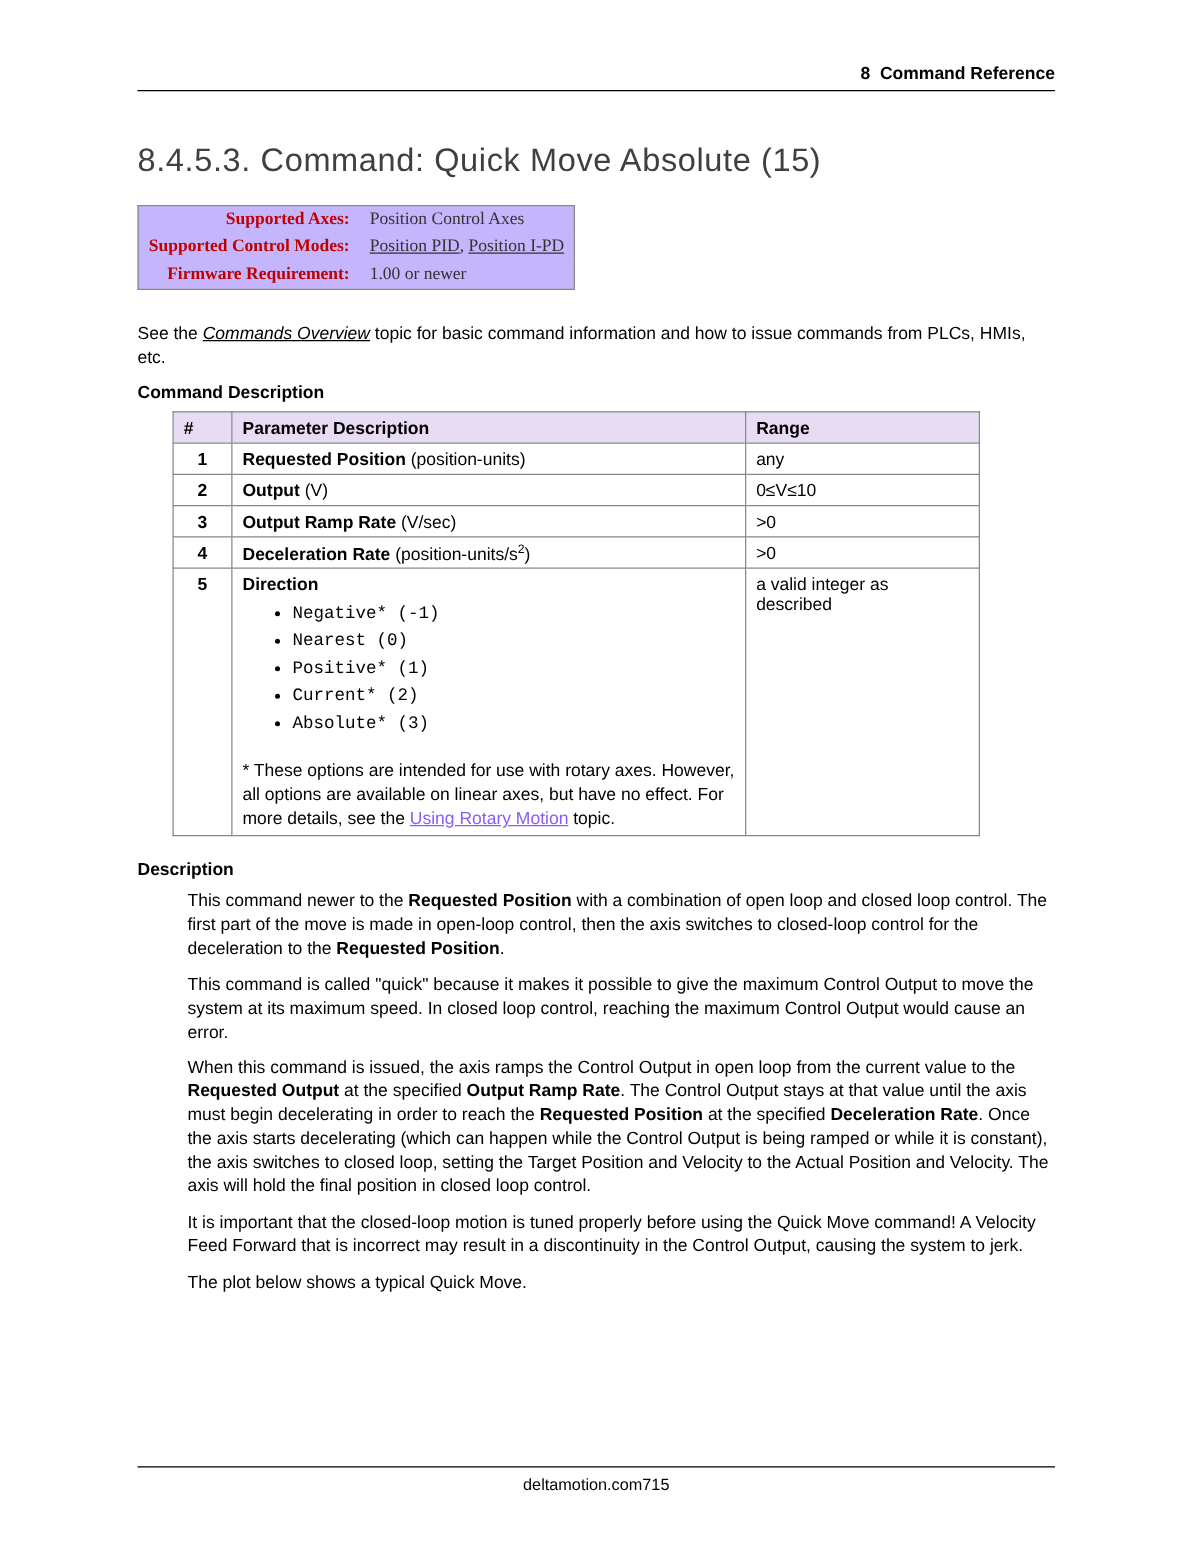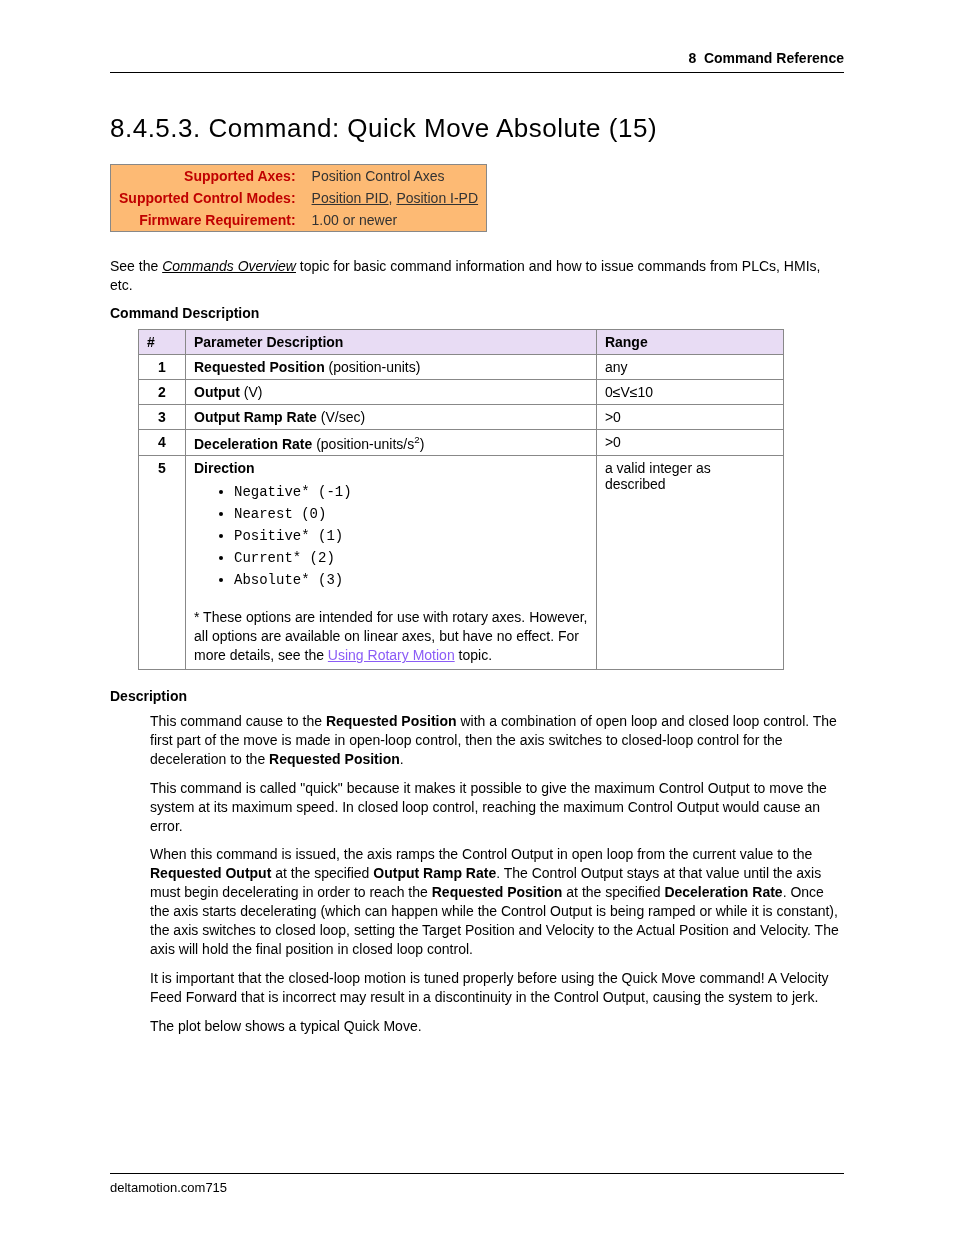--- a/index.html
+++ b/index.html
@@ -22,29 +22,30 @@
     border-bottom: 1.5px solid #000;
     padding-bottom: 6px;
     text-align: right;
     font-weight: bold;
     font-size: 14px;
     margin-bottom: 40px;
   }
   .section-title {
     font-size: 26px;
     font-weight: normal;
-    color: #000000;
+    color: #404040;
     margin-bottom: 20px;
     letter-spacing: 0.5px;
   }
   .info-table {
     border-collapse: collapse;
     margin-bottom: 25px;
-    background: #fdba74;
+    background: #c4b5fd;
     border: 1px solid #888;
+    font-family: Liberation Serif, serif;
   }
   .info-table td {
     padding: 3px 8px;
     font-size: 14px;
     vertical-align: top;
   }
   .info-table td.label {
     font-weight: bold;
     color: #c00000;
     text-align: right;
@@ -122,21 +123,21 @@
   .b { font-weight: bold; }
   .footer {
     position: absolute;
     bottom: 40px;
     left: 110px;
     right: 110px;
     border-top: 1.5px solid #000;
     padding-top: 6px;
     font-size: 13px;
     display: flex;
-    justify-content: flex-start;
+    justify-content: center;
   }
   sup { font-size: 0.7em; }
 </style>
 </head>
 <body>
 
 <div class="page">
 
   <div class="header-line">
     <span>8</span>&nbsp;&nbsp;<span>Command Reference</span>
@@ -216,21 +217,21 @@
       </td>
       <td class="range">a valid integer as described</td>
     </tr>
   </tbody>
     </table>
 
   <div class="subheading">Description</div>
 
   <div class="desc-block">
     <p>
-      <span>This command cause to the </span><span class="b">Requested Position</span><span> with a combination of open loop and closed loop control. The first part of the move is made in open-loop control, then the axis switches to closed-loop control for the deceleration to the </span><span class="b">Requested Position</span><span>.</span>
+      <span>This command newer to the </span><span class="b">Requested Position</span><span> with a combination of open loop and closed loop control. The first part of the move is made in open-loop control, then the axis switches to closed-loop control for the deceleration to the </span><span class="b">Requested Position</span><span>.</span>
     </p>
     <p>This command is called "quick" because it makes it possible to give the maximum Control Output to move the system at its maximum speed. In closed loop control, reaching the maximum Control Output would cause an error.</p>
     <p>
       <span>When this command is issued, the axis ramps the Control Output in open loop from the current value to the </span><span class="b">Requested Output</span><span> at the specified </span><span class="b">Output Ramp Rate</span><span>.  The Control Output stays at that value until the axis must begin decelerating in order to reach the </span><span class="b">Requested Position</span><span> at the specified </span><span class="b">Deceleration Rate</span><span>. Once the axis starts decelerating (which can happen while the Control Output is being ramped or while it is constant), the axis switches to closed loop, setting the Target Position and Velocity to the Actual Position and Velocity. The axis will hold the final position in closed loop control.</span>
     </p>
     <p>It is important that the closed-loop motion is tuned properly before using the Quick Move command! A Velocity Feed Forward that is incorrect may result in a discontinuity in the Control Output, causing the system to jerk.</p>
     <p>The plot below shows a typical Quick Move.</p>
   </div>
 
   <div class="footer">

